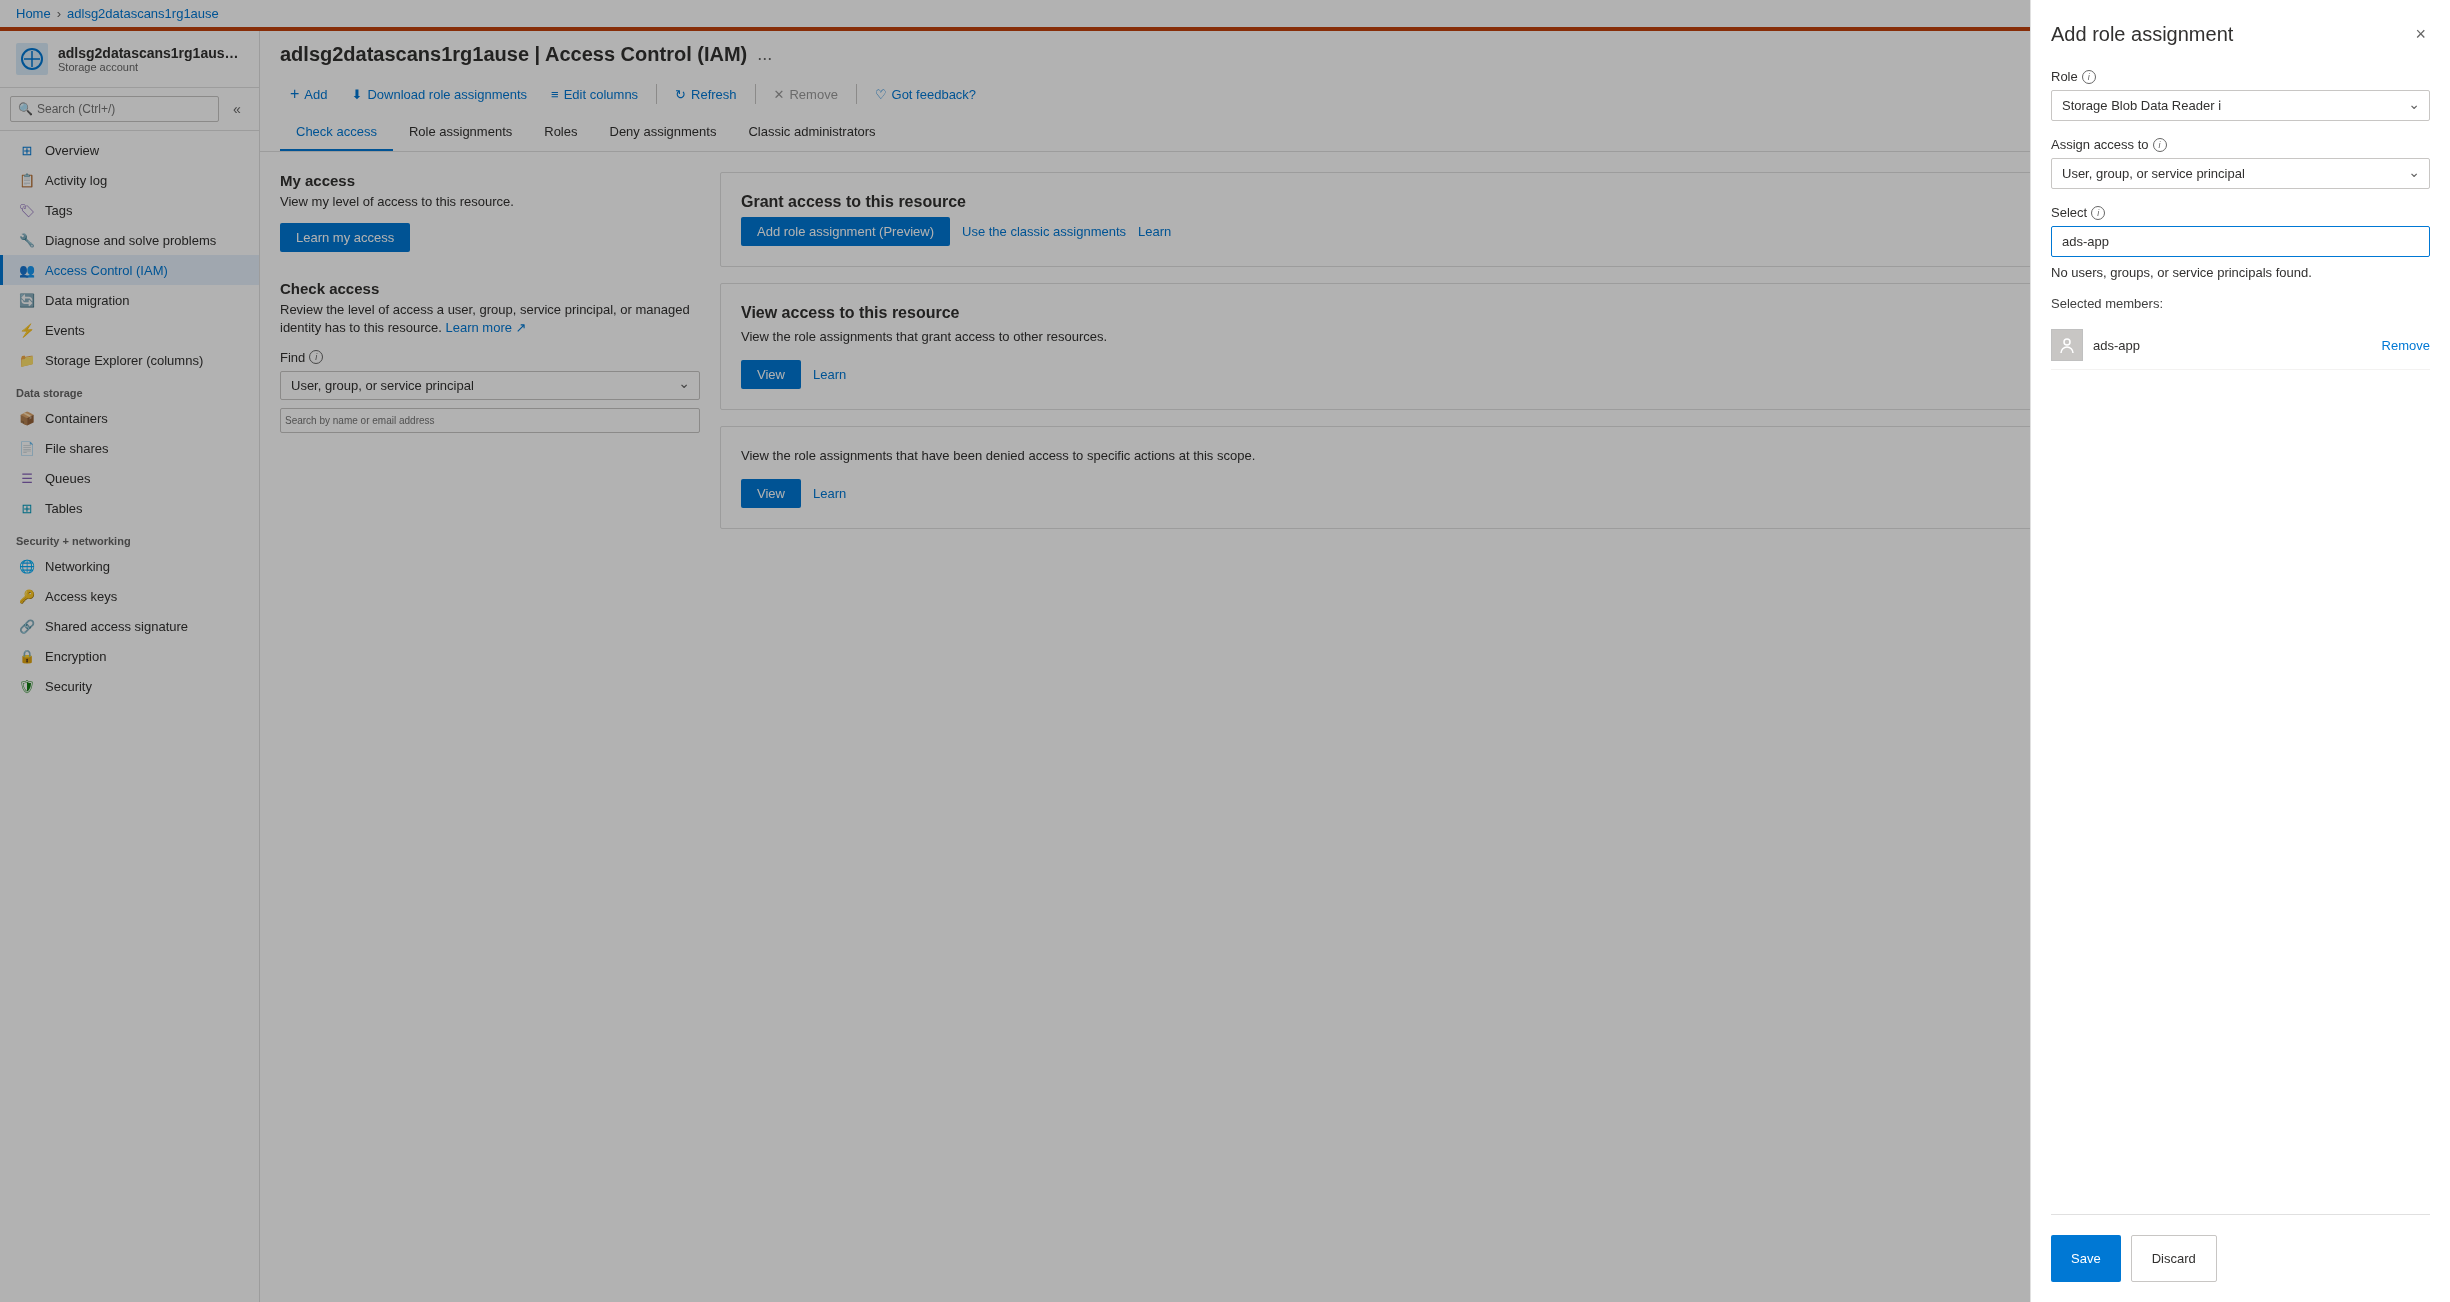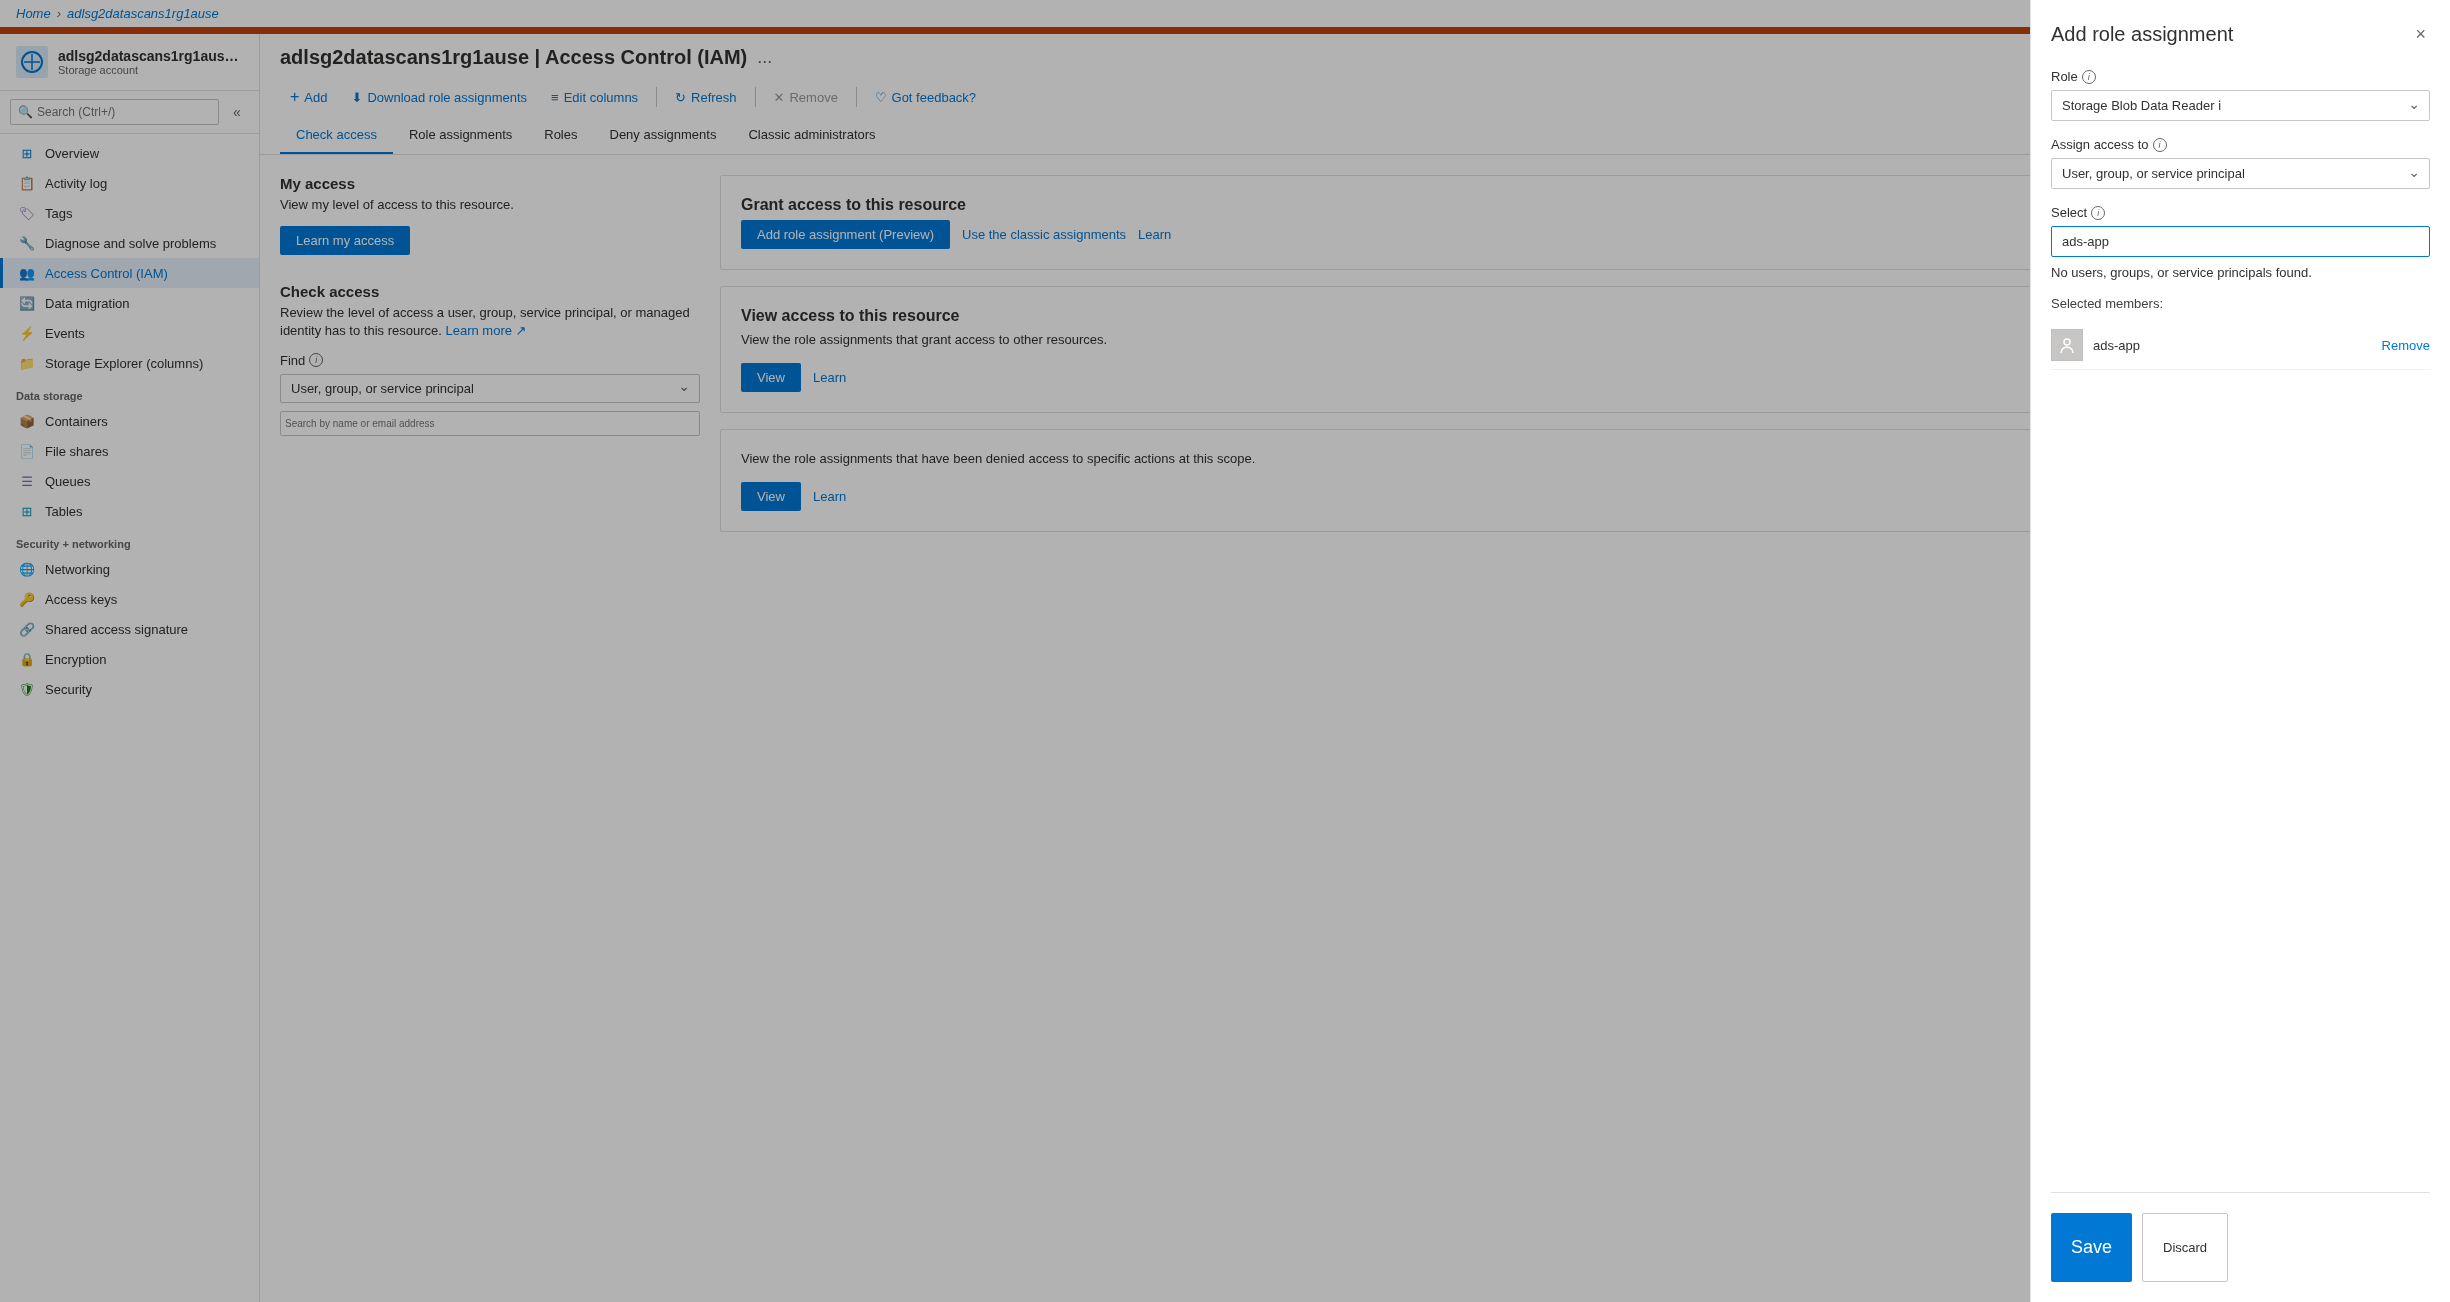--- a/index.html
+++ b/index.html
@@ -5,23 +5,22 @@
     * { box-sizing: border-box; margin: 0; padding: 0; font-family: 'Segoe UI', Arial, sans-serif; font-size: 13px; }
     body { background: #f3f2f1; display: flex; flex-direction: column; height: 100vh; overflow: hidden; }
 
     
     .breadcrumb-bar {
       background: #fff;
       padding: 6px 16px;
       display: flex;
       align-items: center;
       gap: 6px;
-      border-bottom: 7px solid #c2410c;
+      border-bottom: 4px solid #c2410c;
       font-size: 12px;
-      font-style: italic;
     }
     .breadcrumb-link { color: #0078d4; cursor: pointer; text-decoration: none; }
     .breadcrumb-sep { color: #666; }
     .breadcrumb-current { color: #0078d4; }
 
     
     .main-layout { display: flex; flex: 1; overflow: hidden; }
 
     
     .sidebar {
@@ -248,21 +247,21 @@
     }
     .member-name { flex: 1; font-size: 13px; color: #323130; }
     .remove-link { color: #0078d4; cursor: pointer; font-size: 13px; }
 
     .panel-footer {
       margin-top: auto; padding-top: 20px;
       display: flex; gap: 10px; border-top: 1px solid #e0e0e0;
     }
     .btn-save {
       background: #0078d4; color: #fff; border: none;
-      padding: 24px 20px; font-size: 18px; cursor: pointer; border-radius: 2px;
+      padding: 16px 20px; font-size: 13px; cursor: pointer; border-radius: 2px;
     }
     .btn-discard {
       background: #fff; color: #323130; border: 1px solid #c8c6c4;
       padding: 8px 20px; font-size: 13px; cursor: pointer; border-radius: 2px;
     }
 
     
     ::-webkit-scrollbar { width: 6px; height: 6px; }
     ::-webkit-scrollbar-track { background: #f3f2f1; }
     ::-webkit-scrollbar-thumb { background: #c8c6c4; border-radius: 3px; }

